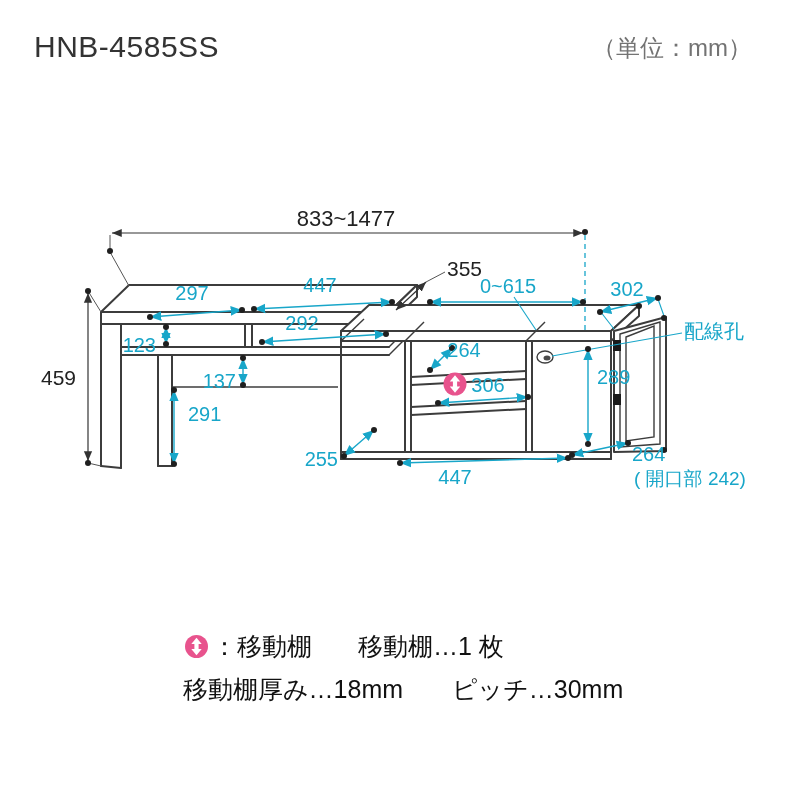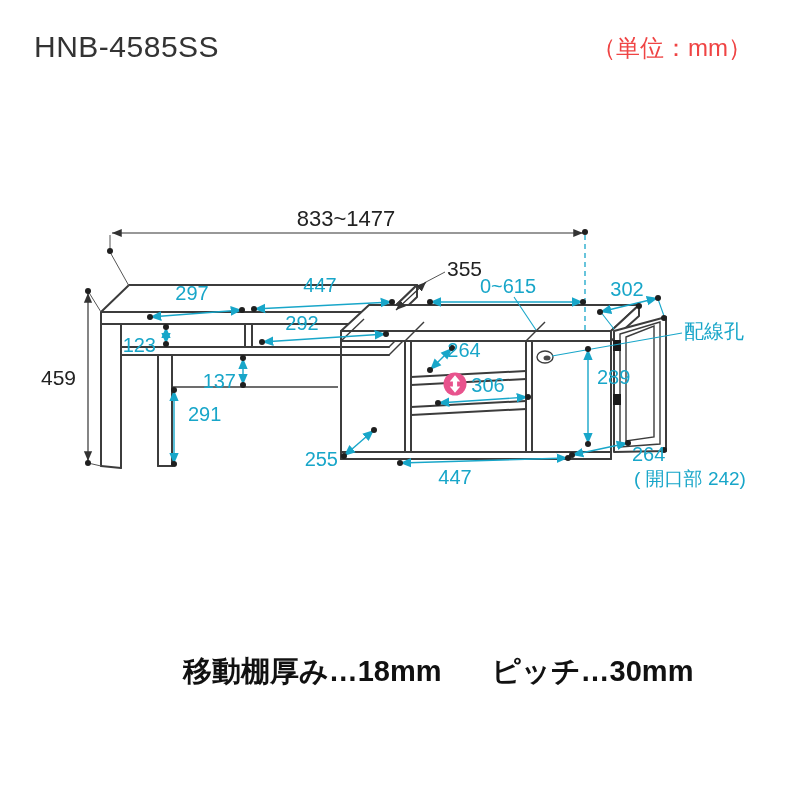--- a/index.html
+++ b/index.html
@@ -1,18 +1,18 @@
 <!DOCTYPE html>
 <html style="--dim: #18a6c9; --accent: #e8538d;"><head>
 <meta charset="utf-8">
 <style>
   html,body{margin:0;padding:0;background:#ffffff;}
   body{width:800px;height:800px;position:relative;font-family:"Liberation Sans","DejaVu Sans",sans-serif;color:#222;}
   .model{position:absolute;left:34px;top:30px;font-size:30px;color:#333;letter-spacing:.5px;}
-  .unit{position:absolute;left:592px;top:32px;font-size:24px;color:#ef4444;}
+  .unit{position:absolute;left:592px;top:32px;font-size:24px;color:#737373;}
   svg.diagram{position:absolute;left:0;top:0;}
   
   .face{fill:#ffffff;stroke:#3c3c3c;stroke-width:2;stroke-linejoin:round;}
   .s2{stroke:#3c3c3c;stroke-width:2;fill:none;stroke-linejoin:round;stroke-linecap:round;}
   .s1{stroke:#3c3c3c;stroke-width:1.4;fill:none;}
   .ext{stroke:#555;stroke-width:1;fill:none;}
   .kdim{stroke:#333;stroke-width:1.2;fill:none;}
   .cdim{stroke:var(--dim);stroke-width:1.4;fill:none;}
   .cthin{stroke:var(--dim);stroke-width:1.1;fill:none;}
   .cdash{stroke:var(--dim);stroke-width:1.3;stroke-dasharray:5 4;fill:none;}
@@ -22,21 +22,21 @@
   .tc-s{fill:var(--dim);font-size:19px;}
   .dot{fill:#1f1f1f;}
   .mC{fill:var(--dim);} .mK{fill:#333;}
   .icon-bg{fill:var(--accent);}
   .hinge{fill:#1a1a1a;}
   
   .legend{position:absolute;left:183px;top:630px;color:#111;}
   .l1{display:flex;align-items:center;font-size:25px;}
   .l1 .lbl{margin-left:2px;}
   .l1 .gap{margin-left:46px;}
-  .l2{font-size:29px;margin-top:22px;font-weight:bold;}
+  .l2{font-size:25px;margin-top:10px;}
   .l2 .gap2{margin-left:42px;}
 </style>
 </head>
 <body>
 
 <div class="model">HNB-4585SS</div>
 <div class="unit">（単位：mm）</div>
 
 <svg class="diagram" width="800" height="800" viewBox="0 0 800 800">
   <defs>
@@ -203,17 +203,24 @@
     <text class="tc" x="597" y="384" text-anchor="start">289</text>
     <text class="tc" x="488" y="392" text-anchor="middle">306</text>
     <text class="tc" x="338" y="466" text-anchor="end">255</text>
     <text class="tc" x="455" y="484" text-anchor="middle">447</text>
     <text class="tc" x="632" y="461" text-anchor="start">264</text>
     <text class="tc-s" x="634" y="485" text-anchor="start">( 開口部 242)</text>
   </g>
 </svg>
 
 <div class="legend">
+  <div class="l1">
+    <svg width="27" height="27" viewBox="-13.5 -13.5 27 27">
+        <use href="#shelf-icon"></use>
+      </svg>
+    <span class="lbl">：移動棚</span>
+    <span class="gap">移動棚…1 枚</span>
+  </div>
   <div class="l2">
     <span>移動棚厚み…18mm</span>
     <span class="gap2">ピッチ…30mm</span>
   </div>
 </div>
 
 </body></html>

